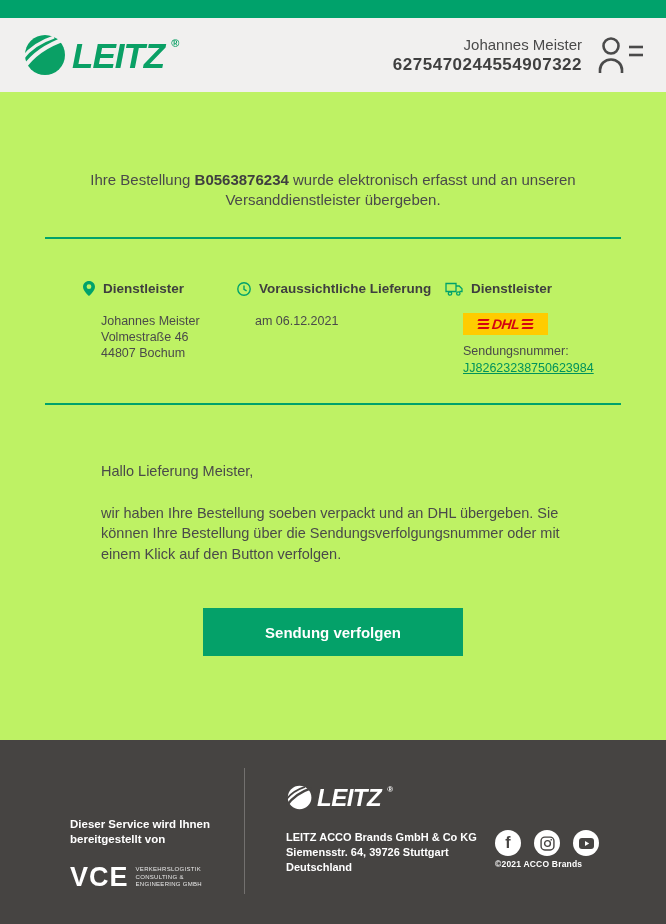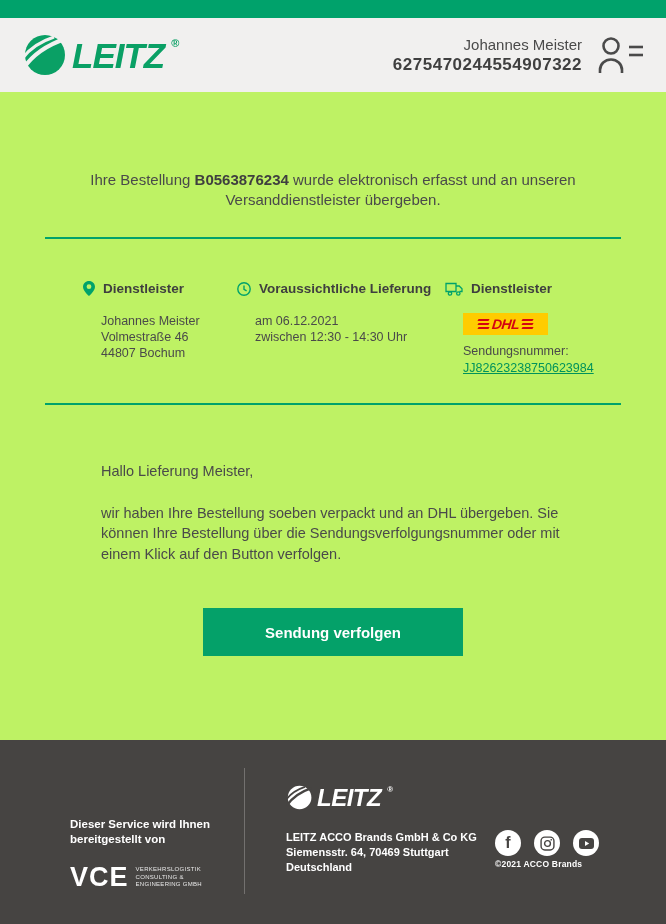--- a/index.html
+++ b/index.html
@@ -125,21 +125,20 @@
     <div class="col col-2">
       <div class="col-head">
         <svg class="icn" width="14" height="14" viewBox="0 0 14 14" fill="none" stroke="#00a26b" stroke-width="1.4">
           <circle cx="7" cy="7" r="6.2"></circle>
           <path d="M7 3.6V7.3l2.6 1.5"></path>
         </svg>
         <span>Voraussichtliche Lieferung</span>
       </div>
       <div class="col-body">
         <div>am 06.12.2021</div>
-        <div>zwischen 12:30 - 14:30 Uhr</div>
       </div>
     </div>
 
     <div class="col col-3">
       <div class="col-head">
         <svg class="icn" width="18" height="14" viewBox="0 0 18 14" fill="none" stroke="#00a26b" stroke-width="1.3">
           <path d="M1 1.5h10v8H1z"></path>
           <path d="M11 4h3.2L17 6.8v2.7h-2.6"></path>
           <circle cx="5" cy="11.5" r="1.7"></circle>
           <circle cx="13.3" cy="11.5" r="1.7"></circle>
@@ -202,21 +201,21 @@
       <svg class="icn" width="26" height="25" viewBox="0 0 44 42">
         <circle cx="23" cy="21" r="20" fill="#ffffff"></circle>
         <path d="M1 35C9 23 22 12 43 5" stroke="#464442" stroke-width="4" fill="none"></path>
         <path d="M0 25C7 15 17 8 32 3" stroke="#464442" stroke-width="3" fill="none"></path>
       </svg>
       <span class="logo-text">LEITZ</span>
       <span class="logo-reg">®</span>
     </div>
     <div class="f-company">
       <div>LEITZ ACCO Brands GmbH &amp; Co KG</div>
-      <div>Siemensstr. 64, 70469 Stuttgart</div>
+      <div>Siemensstr. 64, 39726 Stuttgart</div>
       <div>Deutschland</div>
     </div>
   </div>
 
   <div class="f-right">
     <div class="social-row">
       <div class="social">
           <span class="fb-f">f</span>
         </div>
       <div class="social">

